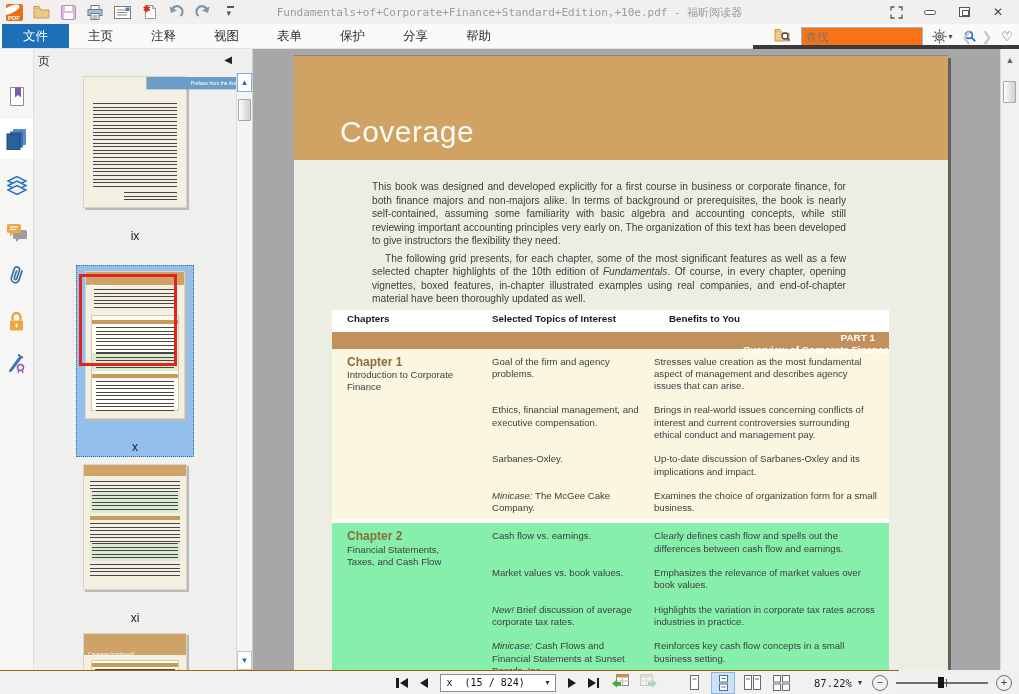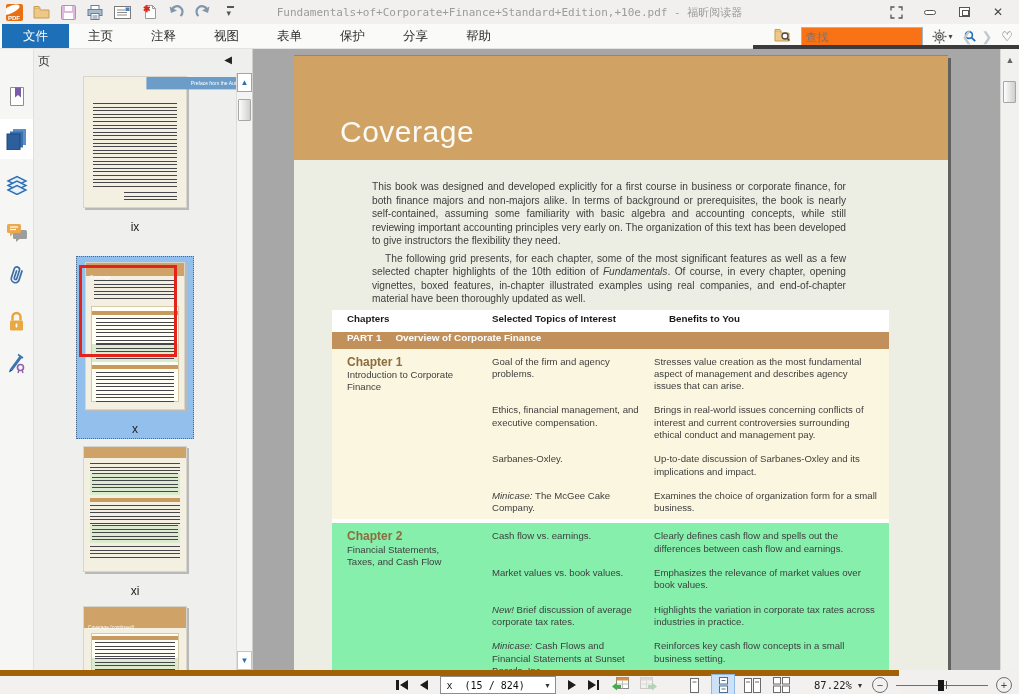--- a/index.html
+++ b/index.html
@@ -41,21 +41,21 @@
   #iconstrip { width:34px; background:#f6f6f5; border-right:1px solid #e1e1df; position:relative; }
   .strip-ic { position:absolute; left:0; width:33px; height:36px; display:flex; align-items:center; justify-content:center; }
   .strip-ic.active { background:#ffffff; }
 
   
   #thumbpanel { width:219px; background:#efefee; position:relative; border-right:1px solid #cfcfcd; }
   .panel-head { height:24px; display:flex; align-items:center; padding:0 6px 0 4px; font-size:12px; color:#333; }
   .panel-collapse { position:absolute; right:20px; top:5px; font-size:10px; color:#222; }
   #thumbs { position:absolute; left:0; top:24px; right:16px; bottom:0; overflow:hidden; display:flex; flex-direction:column; align-items:center; }
   .t-page { background:#f3f0e1; box-shadow:2px 2px 0 #b9b9b7; border:1px solid #d8d6cc; position:relative; }
-  .t-label { text-align:center; font-size:12px; color:#222; margin-top:12px; }
+  .t-label { text-align:center; font-size:12px; color:#222; margin-top:21px; }
   .t-banner-blue { background:#6b9dc8; color:#fff; font-size:8px; transform:scale(.62); transform-origin:right top; white-space:nowrap; text-align:right; }
   .t-banner-tan { background:#cfa267; color:#fff; }
   .t-banner-tan .bt { font-size:8px; transform:scale(.6); transform-origin:left center; display:inline-block; white-space:nowrap; }
   .t-lines { background-image:repeating-linear-gradient(to bottom,#47464a 0,#47464a 1px,transparent 1px,transparent 3.6px); }
   .mini-tbl { background:#fffef4; border:1px solid #d6c9a8; position:relative; }
   .mini-bar { background:#c89a5e; height:4px; }
   .mini-green { background:#dcead0; }
   .sel-wrap { background:#93bfec; border:1px dotted #49688d; padding:5px 8px 2px; }
   .red-rect { position:absolute; border:3px solid #e3241d; pointer-events:none; }
 
@@ -72,41 +72,41 @@
   .banner .doc-title { position:absolute; left:46px; bottom:11px; font-size:30px; color:#fbfaf5; letter-spacing:.5px; font-weight:400; }
   .intro { width:474px; margin:20px 0 0 78px; font-size:10.2px; line-height:13.5px; color:#3e3e3e; text-align:justify; }
   .intro.p2 { margin-top:4px; text-indent:13px; }
 
   
   #ctable { width:557px; margin:4px 0 0 38px; background:#fff; font-size:9.6px; line-height:12.3px; color:#3e3e3e; }
   .t-head { display:flex; height:22px; align-items:flex-end; padding-bottom:6px; font-weight:bold; color:#1a1a1a; font-size:9.8px; }
   .t-head .c1 { width:145px; padding-left:15px; }
   .t-head .c2 { width:177px; padding-left:15px; }
   .t-head .c3 { width:235px; padding-left:15px; }
-  .part-bar { height:17px; background:#c2905a; color:#fff; display:flex; align-items:flex-start; padding-left:15px; font-weight:bold; font-size:9.9px; }
+  .part-bar { height:17px; background:#c2905a; color:#fff; display:flex; align-items:flex-end; padding-left:15px; font-weight:bold; font-size:9.9px;flex-direction:column; }
   .part-bar .ptag { margin-right:14px; }
   .chap { display:flex; padding:7px 0 5px; margin-bottom:4px; }
   .chap.cream { background:#fbf6df; }
   .chap.green { background:#86efac; }
   .chap-col { width:145px; padding-left:15px; padding-right:16px; }
   .chap-name { font-weight:bold; color:#8c6d3f; font-size:12px; }
   .chap-title { margin-top:1px; }
   .rows { width:412px; display:flex; flex-direction:column; gap:12px; }
   .row { display:flex; }
   .topic { width:177px; padding:0 14px 0 15px; }
   .benefit { width:235px; padding-right:12px; }
   .topic em, .intro em { font-style:italic; }
 
   
   #mainscroll { width:19px; background:#f1f1f0; border-left:1px solid #d9d9d7; position:relative; }
   #mainscroll .up { position:absolute; top:6px; left:0; right:0; text-align:center; font-size:9px; color:#666; }
   #mainscroll .thumbbar { position:absolute; top:32px; left:2px; width:13px; height:22px; background:linear-gradient(to right,#fdfdfd,#cfcfcd); border:1px solid #a7a7a5; border-radius:1px; }
 
   
-  #statusbar { position:absolute; left:0; top:670px; width:899px; height:24px; background:#f2f1ef; border-top:6px solid #a16207; display:flex; align-items:center; }
+  #statusbar { position:absolute; left:0; top:670px; width:899px; height:24px; background:#f2f1ef; border-top:1px solid #a16207; display:flex; align-items:center; }
   .sb-group { position:absolute; left:396px; display:flex; align-items:center; height:24px; }
   .tri-l { width:0; height:0; border:5px solid transparent; border-right:8px solid #1c1c1c; border-left:0; }
   .tri-r { width:0; height:0; border:5px solid transparent; border-left:8px solid #1c1c1c; border-right:0; }
   .nbar { width:2.5px; height:10px; background:#1c1c1c; }
   .navbtn { display:flex; align-items:center; gap:1px; margin-right:12px; }
   .pagebox { width:116px; height:18px; background:#fff; border:1px solid #8c8c8a; display:flex; align-items:center; margin-right:12px; }
   .pagebox .pf { flex:1; font-size:10px; color:#111; padding-left:6px; white-space:pre; font-family:"DejaVu Sans Mono",monospace; }
   .pagebox .pb-caret { width:14px; text-align:center; font-size:8px; color:#333; }
   .viewic { margin-right:9px; }
   .layouts { display:flex; align-items:center; gap:7px; margin-left:16px; }

